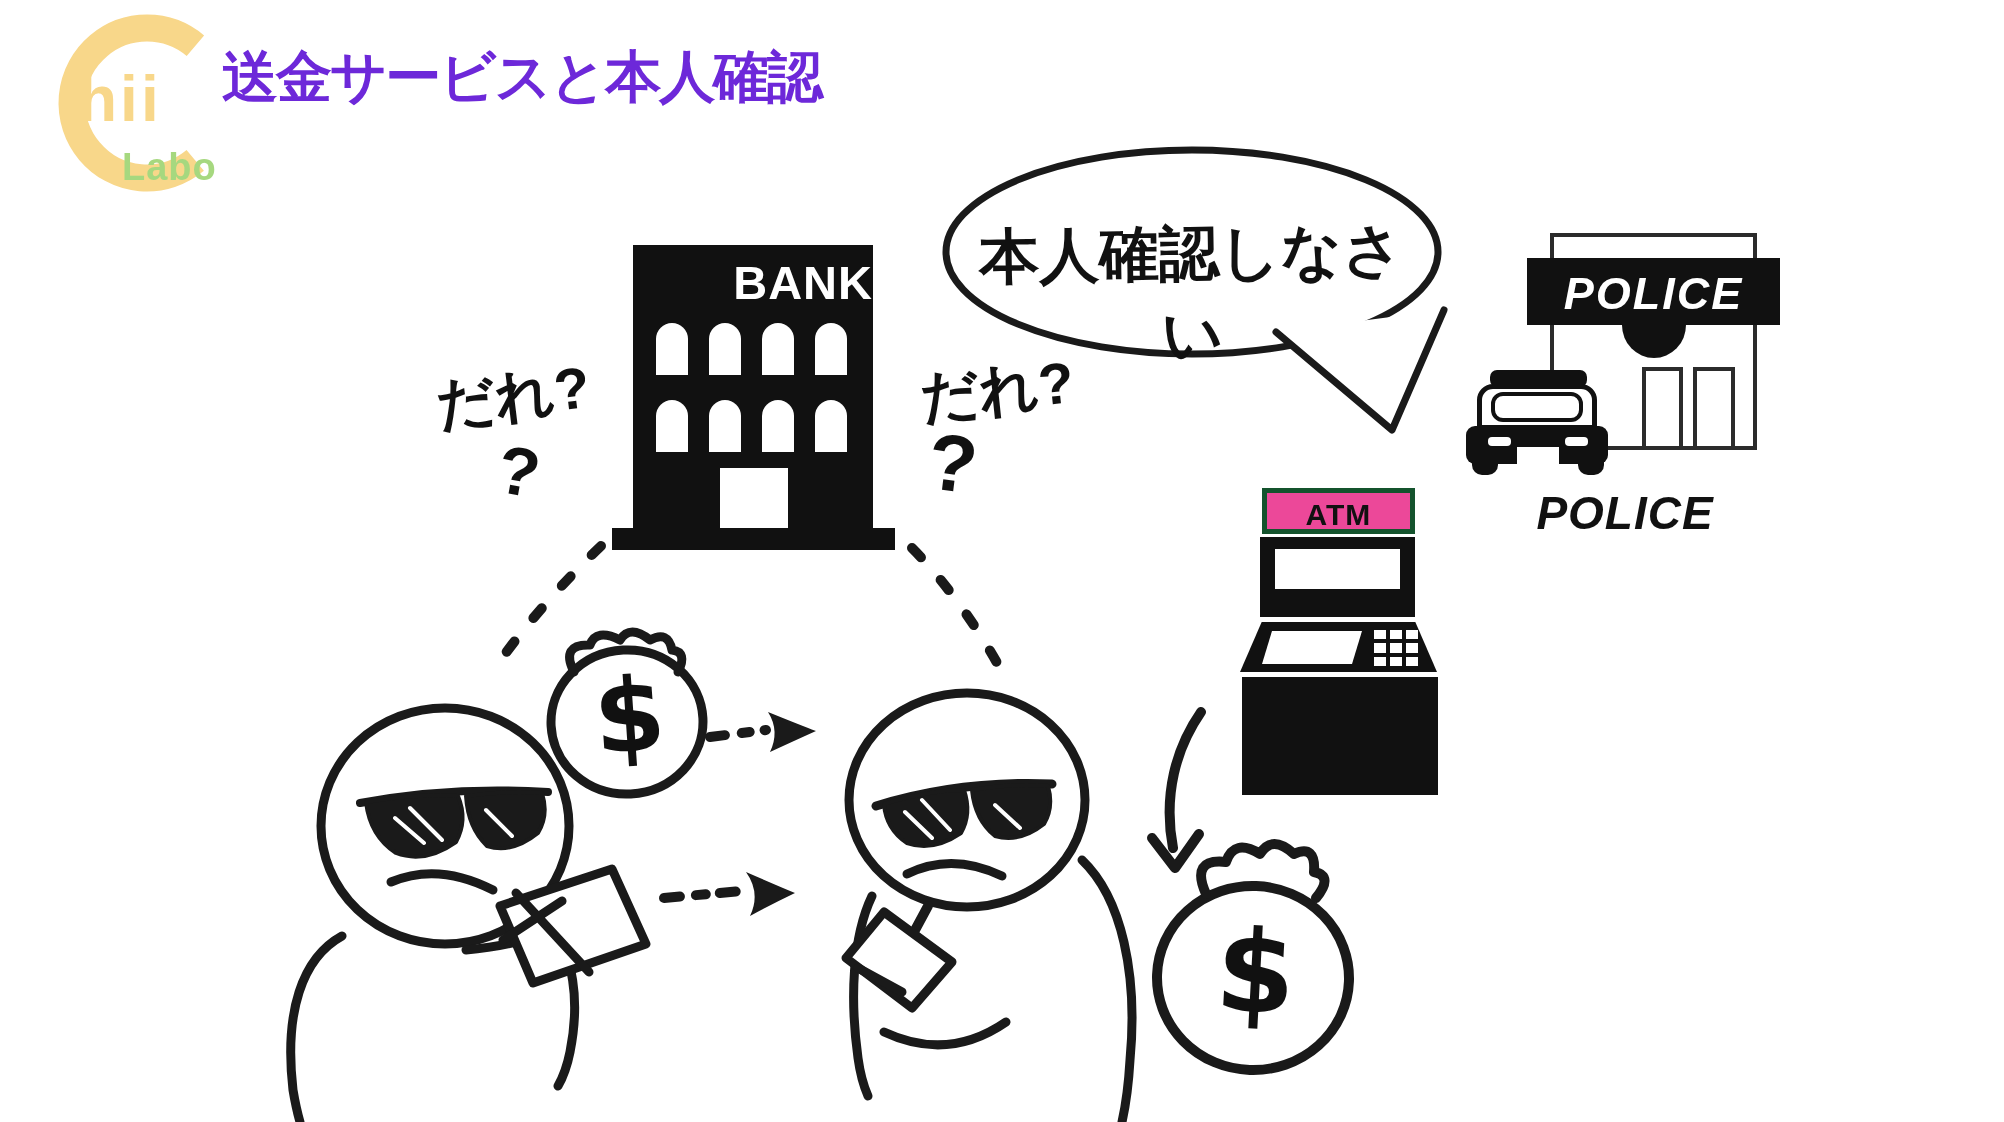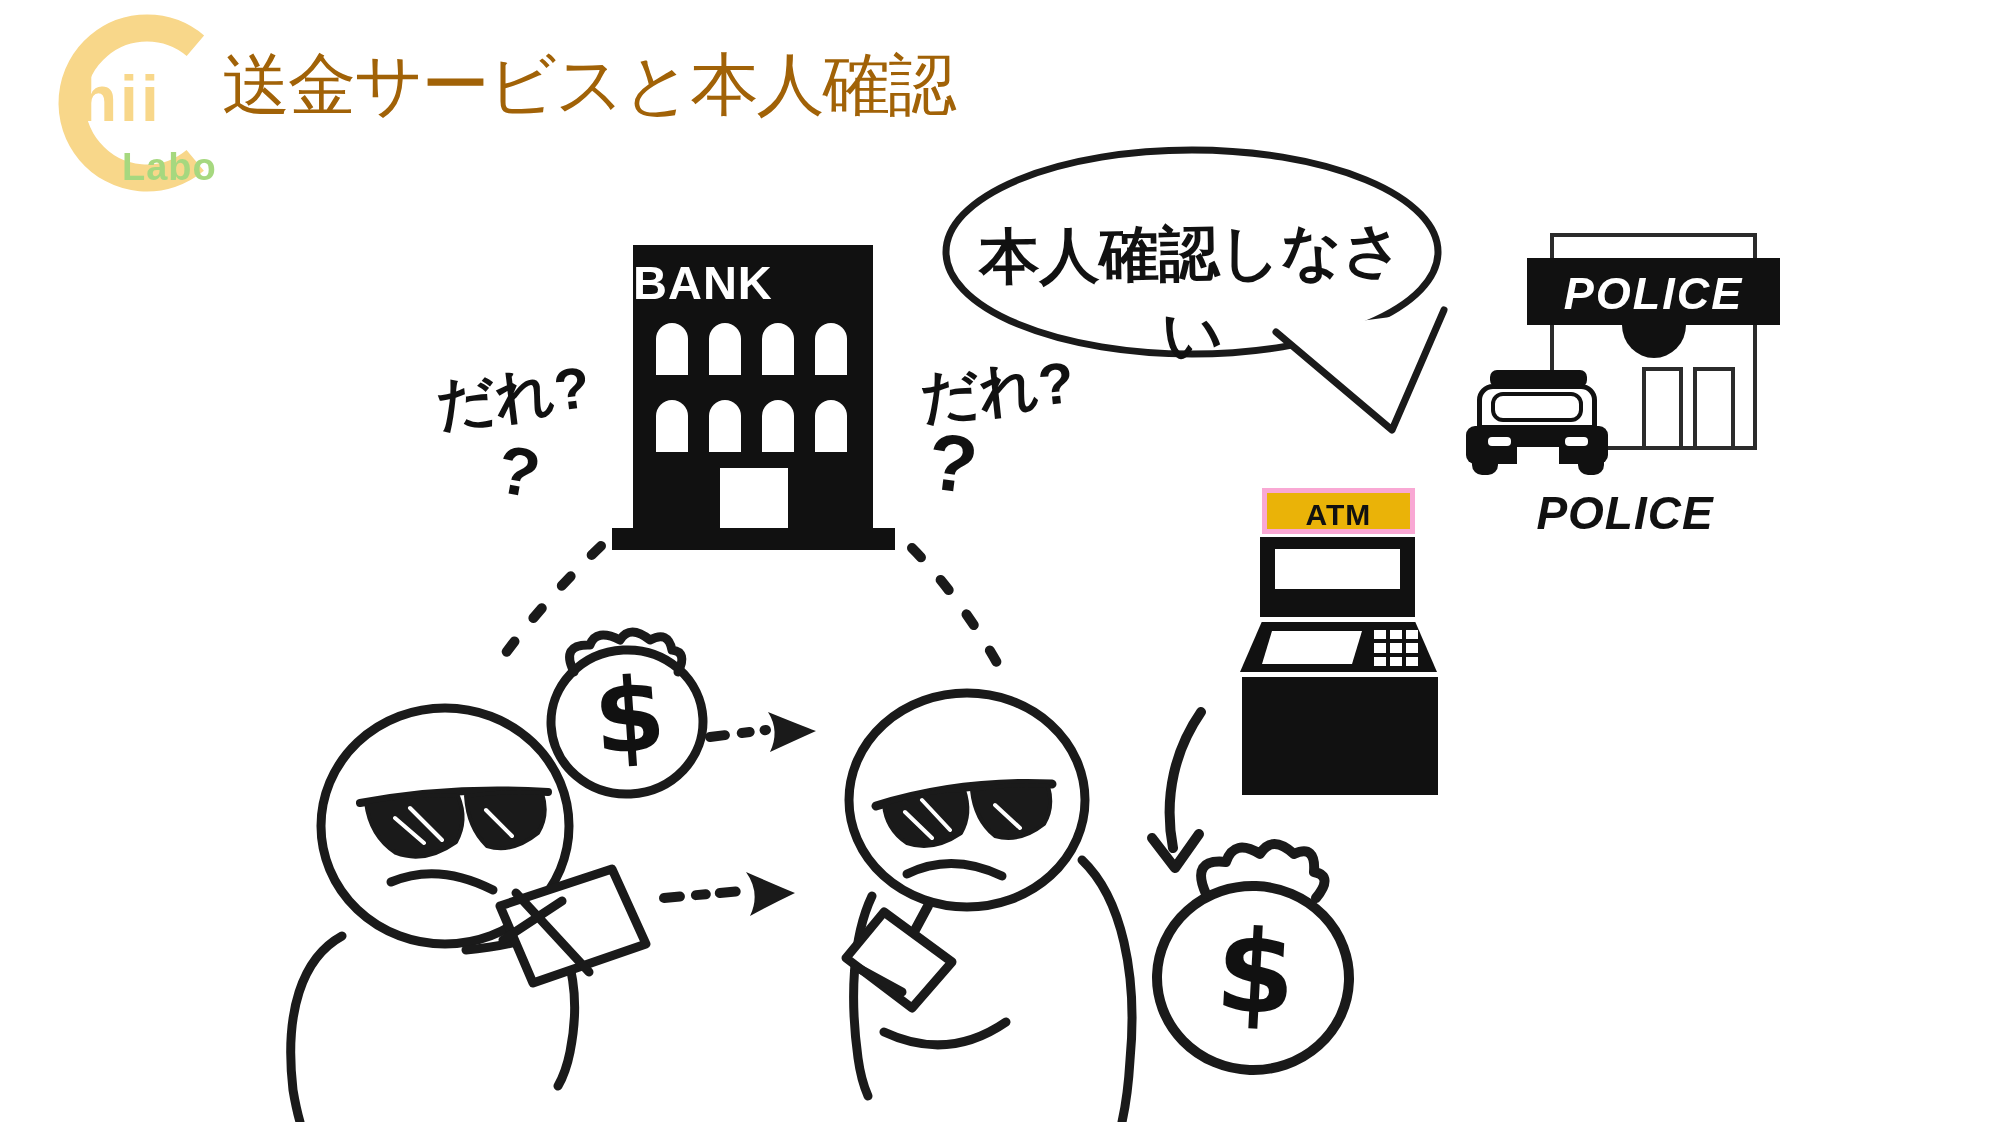--- a/index.html
+++ b/index.html
@@ -6,27 +6,27 @@
   .canvas{position:relative;width:2004px;height:1122px;background:#ffffff;overflow:hidden;
           font-family:"Liberation Sans", sans-serif;color:#1a1a1a;padding-left:12px;}
   .abs{position:absolute;}
 
   
   .logo{left:20px;top:0px;width:240px;height:215px;}
   .logo-hii{left:58px;top:62px;font-size:64px;font-weight:700;color:#f8d78a;letter-spacing:3px;}
   .logo-labo{left:86px;top:146px;font-size:38px;font-weight:700;color:#a6d87f;letter-spacing:1px;margin-left:16px;}
 
   
-  .title{left:222px;top:40px;width:1100px;font-size:68px;font-weight:400;letter-spacing:-2px;color:#a16207;}
+  .title{left:222px;top:40px;width:1100px;font-size:56px;font-weight:700;letter-spacing:-2px;color:#6d28d9;}
 
   
   .bank{left:612px;top:245px;width:283px;height:305px;}
   .bank-body{left:21px;top:0;width:240px;height:283px;background:#111;}
   .bank-base{left:0;top:283px;width:283px;height:22px;background:#111;}
-  .bank-sign{left:21px;top:10px;width:240px;text-align:left;color:#fff;font-size:47px;font-weight:800;letter-spacing:1px;}
+  .bank-sign{left:21px;top:10px;width:240px;text-align:right;color:#fff;font-size:47px;font-weight:800;letter-spacing:1px;}
   .bank-window{width:32px;height:52px;background:#fff;border-radius:16px 16px 0 0;}
   .bank-door{left:108px;top:223px;width:68px;height:60px;background:#fff;}
 
   
   .police{left:1455px;top:230px;width:360px;height:315px;font-style:italic;}
   .police-building{left:95px;top:3px;width:207px;height:217px;background:#fff;border:4px solid #2b2b2b;box-sizing:border-box;}
   .police-banner{left:72px;top:28px;width:253px;height:67px;background:#111;}
   .police-banner-text{left:0;top:10px;width:253px;text-align:center;color:#fff;font-size:45px;font-weight:800;letter-spacing:2px;}
   .police-dome{left:167px;top:95px;width:64px;height:33px;background:#111;border-radius:0 0 50% 50% / 0 0 100% 100%;}
   .police-door{top:137px;width:41px;height:83px;background:#fff;border:4px solid #2b2b2b;box-sizing:border-box;}
@@ -35,21 +35,21 @@
   .car-roof{left:35px;top:140px;width:97px;height:17px;background:#111;border-radius:7px;}
   .car-cabin{left:22px;top:154px;width:120px;height:46px;background:#fff;border:5px solid #111;border-radius:16px 16px 0 0;box-sizing:border-box;}
   .car-windshield{left:36px;top:162px;width:92px;height:30px;background:#fff;border:4px solid #111;border-radius:12px;box-sizing:border-box;}
   .car-body{left:11px;top:196px;width:142px;height:38px;background:#111;border-radius:9px;}
   .car-light{top:207px;width:23px;height:9px;background:#fff;border-radius:4px;}
   .car-plate{left:62px;top:217px;width:42px;height:17px;background:#fff;}
   .car-wheel{top:230px;width:26px;height:15px;background:#111;border-radius:0 0 10px 10px;}
 
   
   .atm{left:1238px;top:485px;width:205px;height:315px;}
-  .atm-sign{left:24px;top:3px;width:153px;height:46px;background:#eab308;border:5px solid #f9a8d4;box-sizing:border-box;}
+  .atm-sign{left:24px;top:3px;width:153px;height:46px;background:#ec4899;border:5px solid #14532d;box-sizing:border-box;}
   .atm-sign-text{left:0;top:5px;width:143px;text-align:center;font-size:30px;font-weight:800;color:#111;letter-spacing:1px;}
   .atm-screenblock{left:22px;top:52px;width:155px;height:80px;background:#111;}
   .atm-screen{left:37px;top:64px;width:125px;height:40px;background:#fff;}
   .atm-console{left:2px;top:137px;width:197px;height:50px;background:#111;
                clip-path:polygon(11% 0,89% 0,100% 100%,0 100%);}
   .atm-console-screen{left:24px;top:146px;width:100px;height:33px;background:#fff;
                clip-path:polygon(10% 0,100% 0,90% 100%,0 100%);}
   .atm-keypad{left:136px;top:145px;width:44px;height:36px;display:grid;
               grid-template-columns:repeat(3,1fr);grid-template-rows:repeat(3,1fr);gap:4px;}
   .atm-key{background:#fff;}

